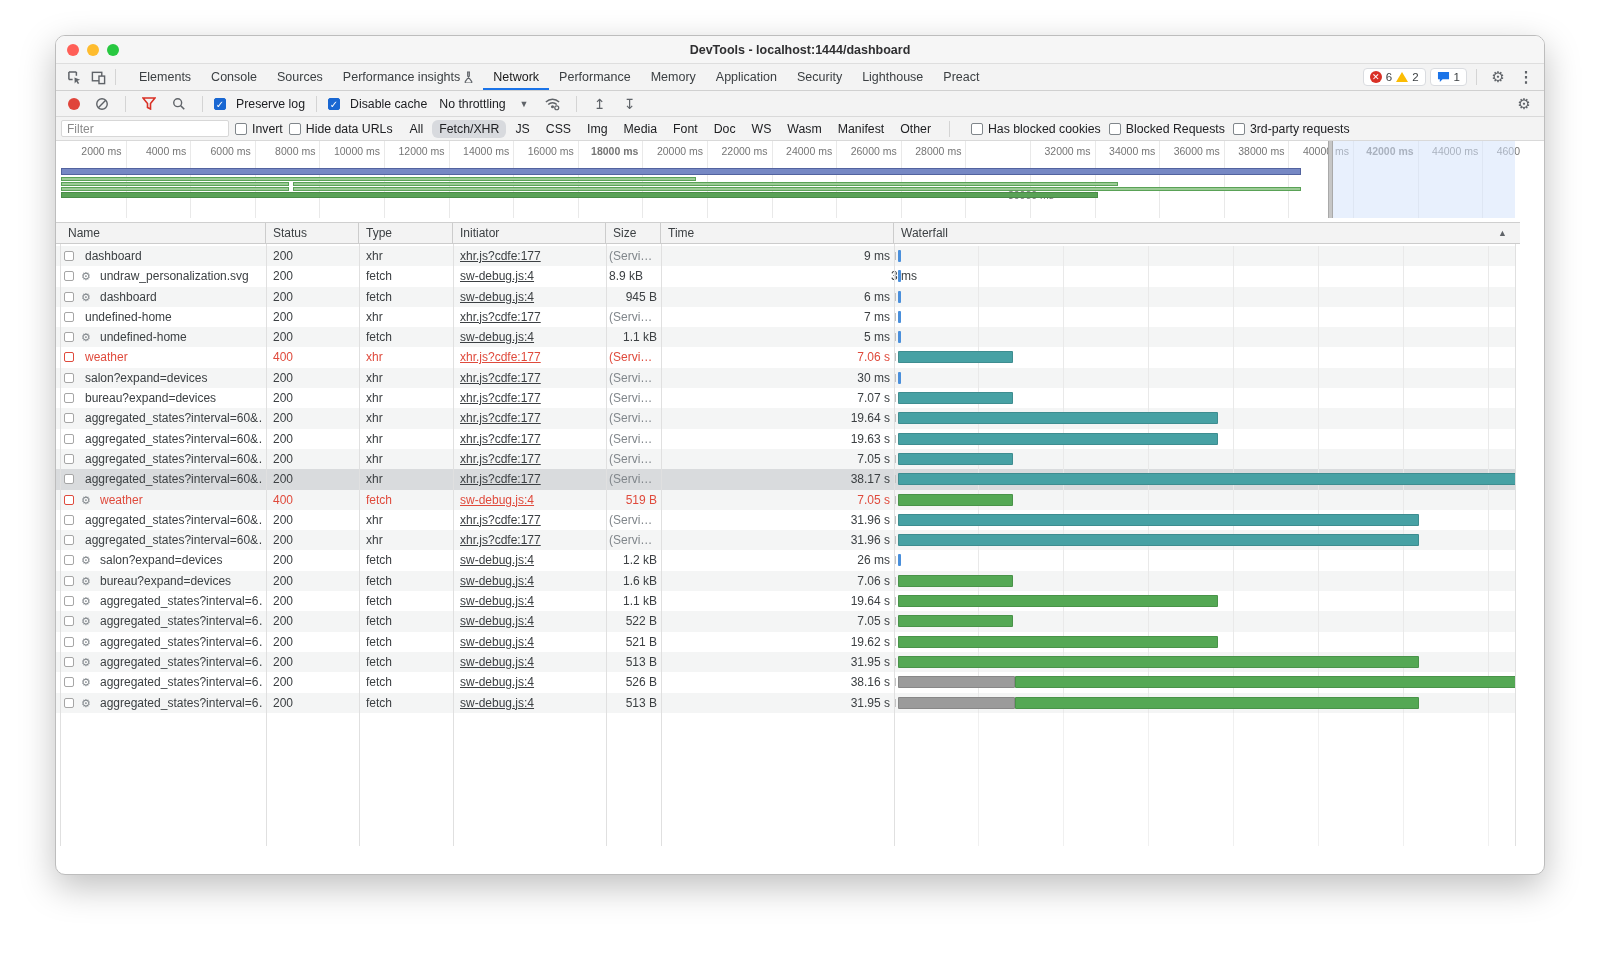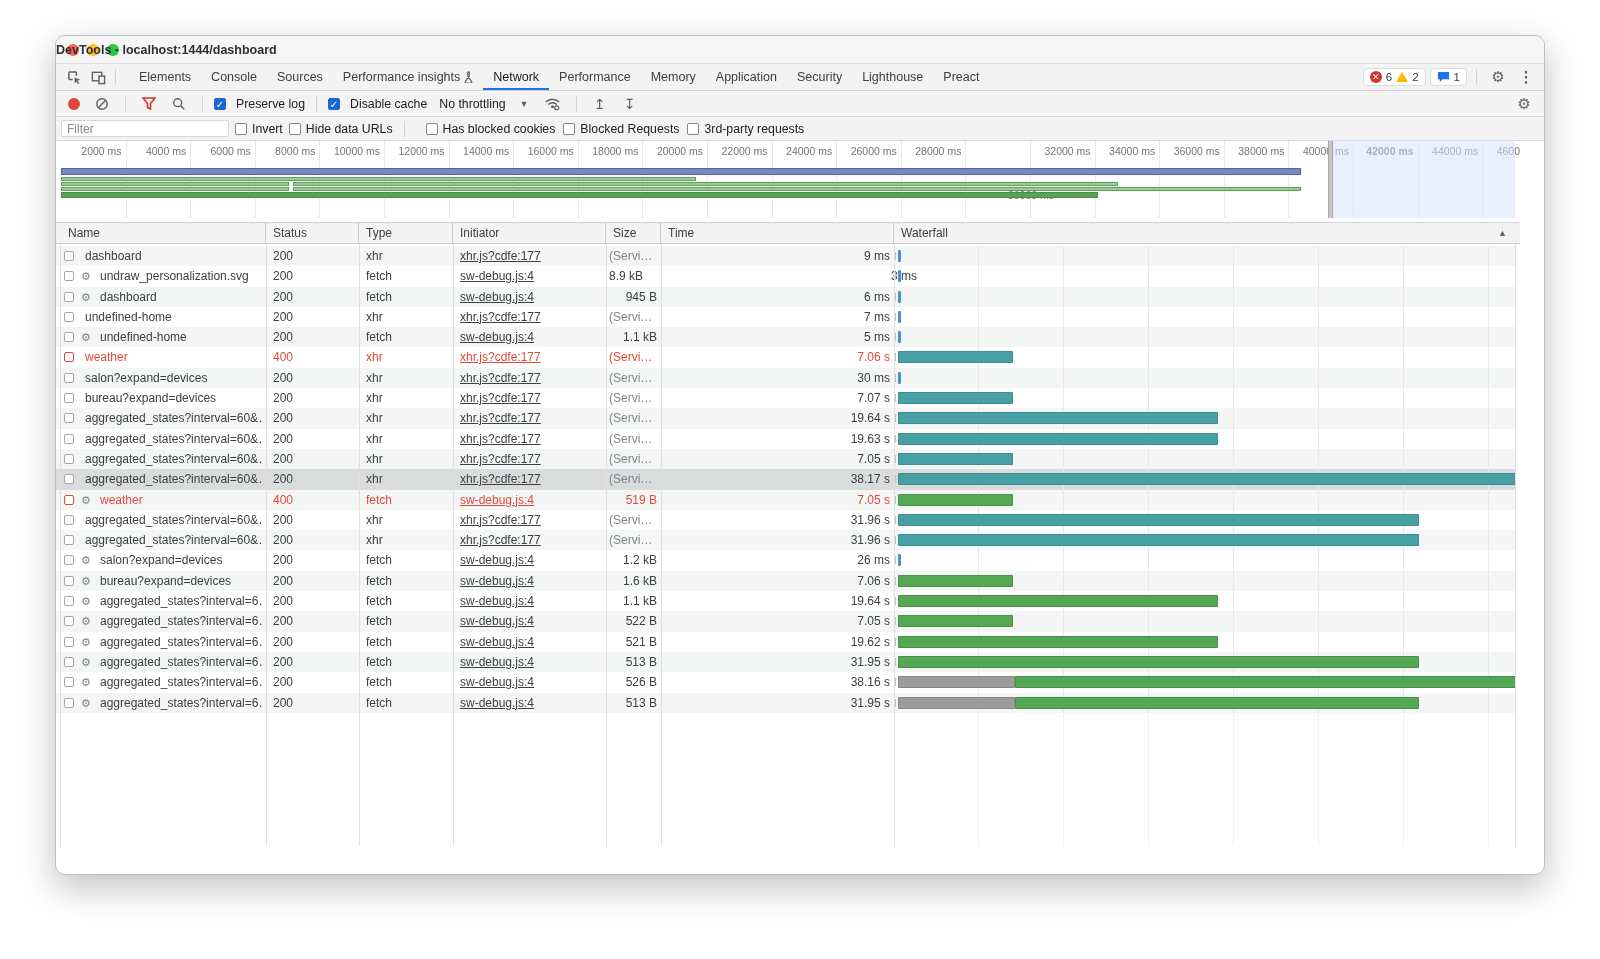--- a/index.html
+++ b/index.html
@@ -8,21 +8,21 @@
     position:absolute; left:55px; top:35px; width:1490px; height:840px;
     background:#fff; border:1px solid #bdbdbd; border-radius:10px;
     box-shadow:0 12px 35px rgba(0,0,0,.25); overflow:hidden;
   }
   
   .titlebar { position:absolute; left:0; top:0; right:0; height:28px; background:#f6f6f6;
     border-bottom:1px solid #dedede; }
   .lights { position:absolute; left:11px; top:8px; display:flex; gap:8px; }
   .light { width:12px; height:12px; border-radius:50%; display:inline-block; }
   .light.r { background:#ff5f57; } .light.y { background:#febc2e; } .light.g { background:#28c840; }
-  .title { position:absolute; left:0; right:0; top:0; height:28px; line-height:28px; 
+  .title { position:absolute; left:0; right:0; top:0; height:28px; line-height:28px; text-align:center;
     font-size:12.5px; font-weight:bold; color:#2f2f31; }
   
   .tabbar { position:absolute; left:0; top:28px; right:0; height:27px; background:#f3f3f3;
     border-bottom:1px solid #d0d0d0; display:flex; align-items:center; padding:0 6px; }
   .tb-btn { width:24px; height:24px; display:flex; align-items:center; justify-content:center;
     color:#5f6368; cursor:pointer; flex:none; }
   .vdiv { width:1px; height:16px; background:#d4d4d4; margin:0 5px; flex:none; }
   .tabs { display:flex; height:100%; margin-left:8px; }
   .tab { display:flex; align-items:center; gap:4px; padding:0 10px; font-size:12.5px; color:#3c4043;
     height:100%; cursor:pointer; white-space:nowrap; }
@@ -236,20 +236,34 @@
   <div class="filterbar">
     <input class="filter-input" placeholder="Filter" style="">
     <span class="fcb">
       <span class="cb"></span>
       <span>Invert</span>
     </span>
     <span class="fcb">
       <span class="cb"></span>
       <span>Hide data URLs</span>
     </span>
+    <div class="pills" id="pills">
+        <span class="pill">All</span>
+        <span class="pill active">Fetch/XHR</span>
+        <span class="pill">JS</span>
+        <span class="pill">CSS</span>
+        <span class="pill">Img</span>
+        <span class="pill">Media</span>
+        <span class="pill">Font</span>
+        <span class="pill">Doc</span>
+        <span class="pill">WS</span>
+        <span class="pill">Wasm</span>
+        <span class="pill">Manifest</span>
+        <span class="pill">Other</span>
+      </div>
     <span class="vdiv"></span>
     <div class="pills" id="filter-checkboxes">
         <span class="fcb" style="margin-left: 6px;">
           <span class="cb"></span>
           <span>Has blocked cookies</span>
         </span>
         <span class="fcb" style="margin-left: 6px;">
           <span class="cb"></span>
           <span>Blocked Requests</span>
         </span>
@@ -271,21 +285,21 @@
       <div class="ov-label" style="left: 263.4px;">8000 ms</div>
       <div class="ov-tick" style="left: 328px;"></div>
       <div class="ov-label" style="left: 328px;">10000 ms</div>
       <div class="ov-tick" style="left: 392.6px;"></div>
       <div class="ov-label" style="left: 392.6px;">12000 ms</div>
       <div class="ov-tick" style="left: 457.2px;"></div>
       <div class="ov-label" style="left: 457.2px;">14000 ms</div>
       <div class="ov-tick" style="left: 521.8px;"></div>
       <div class="ov-label" style="left: 521.8px;">16000 ms</div>
       <div class="ov-tick" style="left: 586.4px;"></div>
-      <div class="ov-label" style="left: 586.4px;">18000 ms</div>
+      <div class="ov-label" style="left: 586.4px; font-weight: bold;">18000 ms</div>
       <div class="ov-tick" style="left: 651px;"></div>
       <div class="ov-label" style="left: 651px;">20000 ms</div>
       <div class="ov-tick" style="left: 715.6px;"></div>
       <div class="ov-label" style="left: 715.6px;">22000 ms</div>
       <div class="ov-tick" style="left: 780.2px;"></div>
       <div class="ov-label" style="left: 780.2px;">24000 ms</div>
       <div class="ov-tick" style="left: 844.8px;"></div>
       <div class="ov-label" style="left: 844.8px;">26000 ms</div>
       <div class="ov-tick" style="left: 909.4px;"></div>
       <div class="ov-label" style="left: 909.4px;">28000 ms</div>

